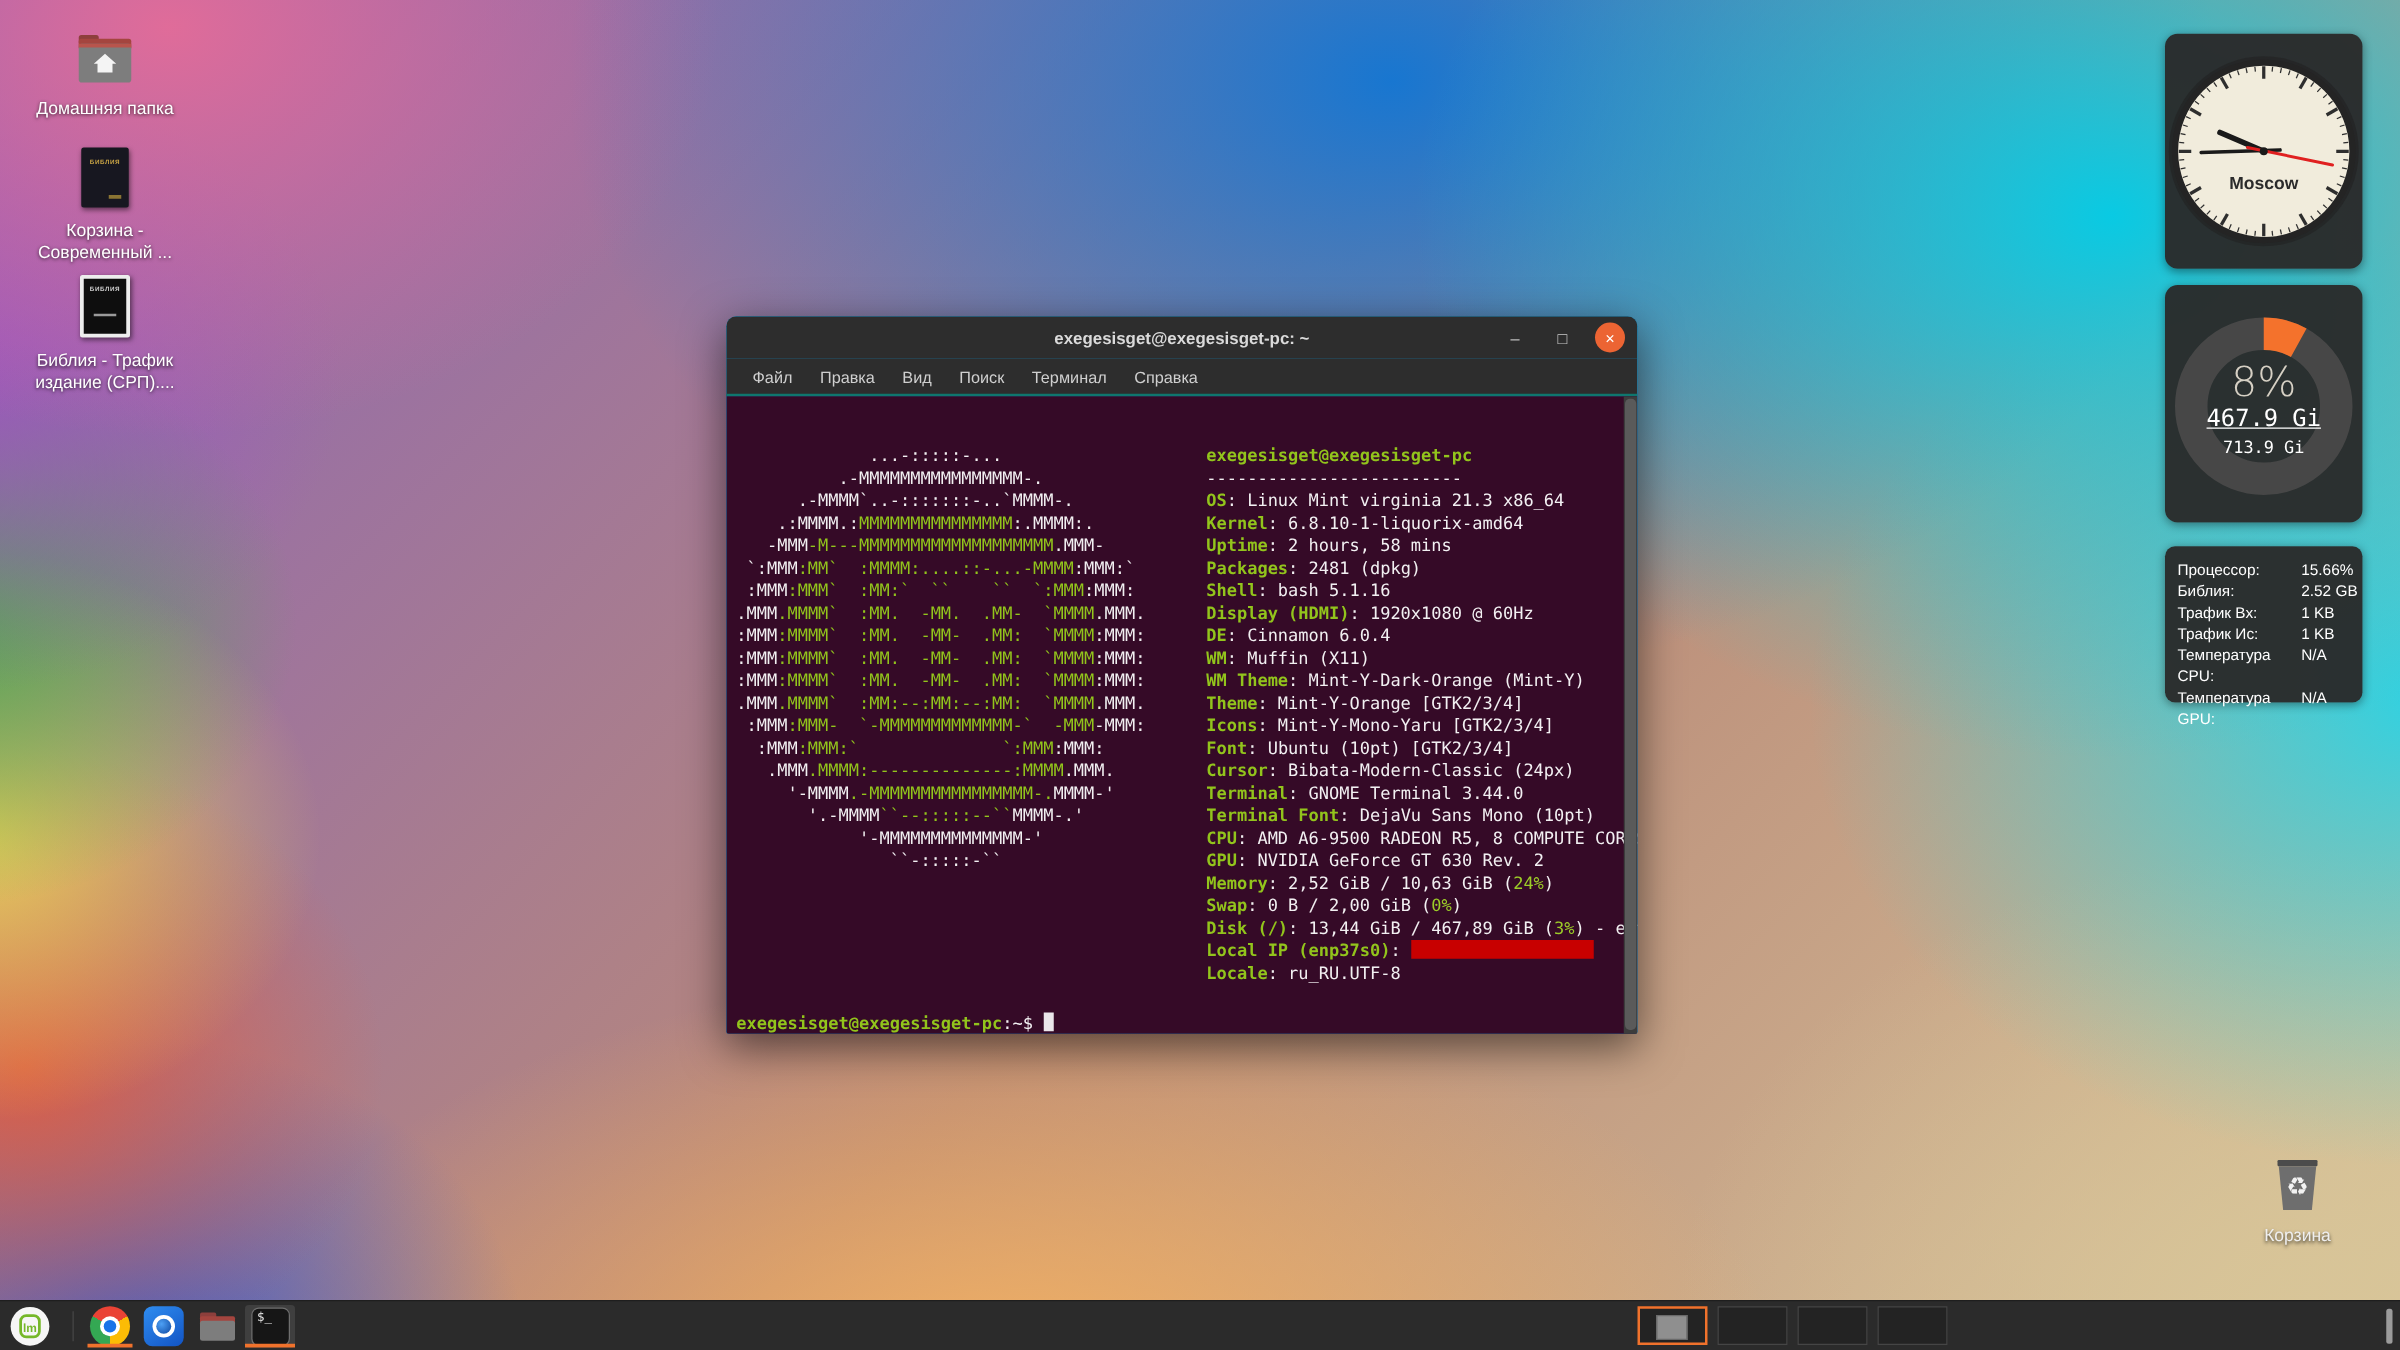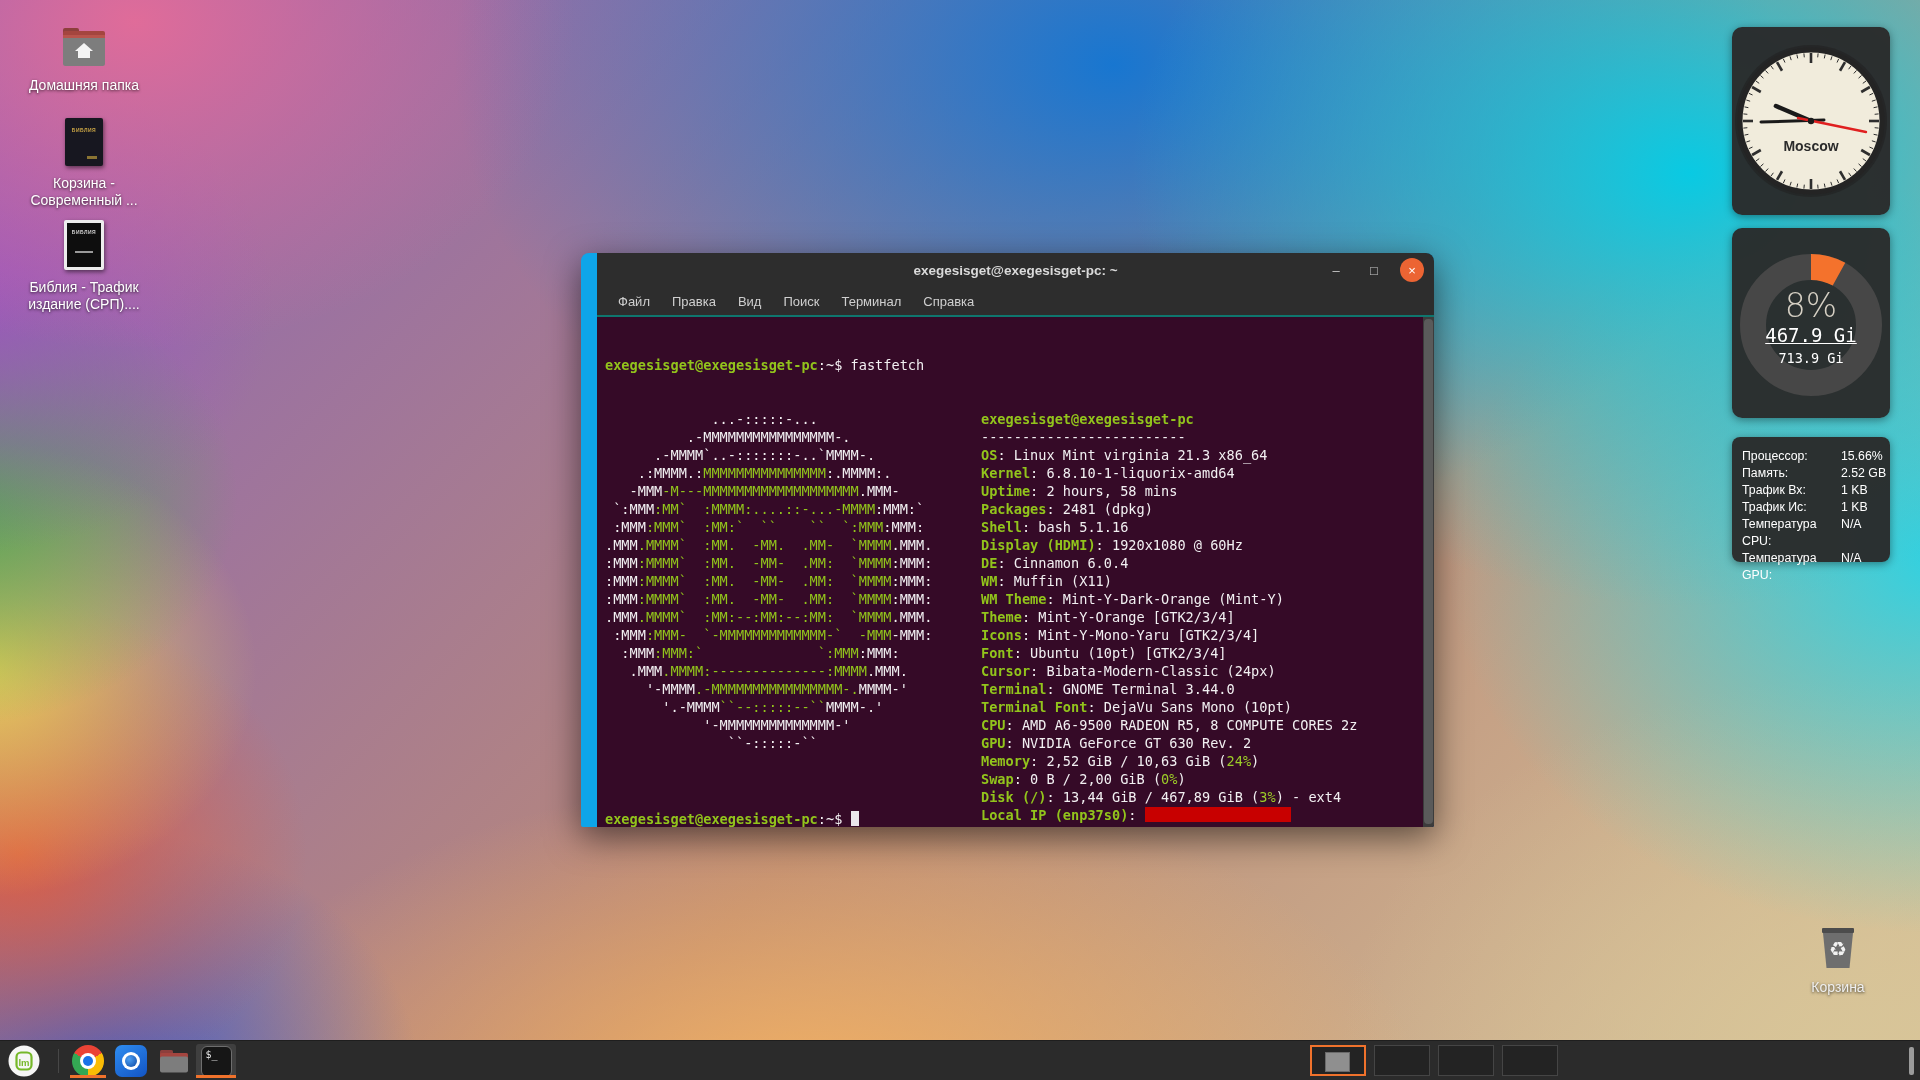--- a/index.html
+++ b/index.html
@@ -29,23 +29,23 @@
              border-radius:2px;box-shadow:1px 2px 4px rgba(0,0,0,.5);position:relative;}
   .bookcover .bt{position:absolute;top:9px;left:0;right:0;color:#c9a445;
                  font-size:5px;letter-spacing:.5px;font-weight:bold;}
   .bookcover .bm{position:absolute;bottom:7px;right:6px;width:10px;height:3px;background:#8a7433;}
   .bookcover.bordered{background:#0e0e0e;border:3px solid #ededed;width:34px;height:44px;}
   .bookcover.bordered .bt{color:#cfcfcf;top:6px;}
   .bookcover.bordered .bm{background:#9a9a9a;left:8px;right:8px;width:auto;height:2px;bottom:14px;}
   #trash-item{position:absolute;left:1806px;top:924px;width:64px;text-align:center;}
   #trash-item .dlabel{color:#efefef;}
   
-  #term-window{position:absolute;left:581px;top:253px;width:837px;height:574px;
+  #term-window{position:absolute;left:581px;top:253px;width:729px;height:574px;
                border-radius:8px 8px 2px 2px;box-shadow:0 10px 34px rgba(0,0,0,.55);
-               overflow:hidden;background:#0ea5e9;padding-left:16px;}
+               overflow:hidden;background:#0ea5e9;}
   #titlebar{height:34px;background:#2d2d2d;display:flex;align-items:center;position:relative;}
   #title-text{position:absolute;left:0;right:0;text-align:center;color:#dadada;
               font-weight:bold;font-size:13.5px;}
   #win-controls{position:absolute;right:10px;top:0;height:34px;display:flex;align-items:center;gap:14px;}
   .wbtn{width:24px;height:24px;display:flex;align-items:center;justify-content:center;
         color:#c8c8c8;font-size:13px;}
   #btn-close{background:#ec6433;border-radius:50%;color:#fff;font-size:13px;}
   #menubar{height:28px;background:#2d2d2d;display:flex;align-items:center;padding-left:10px;
            border-bottom:2px solid #0f766e;}
   .menu-item{color:#cfcfcf;font-size:13px;padding:0 11px;}
@@ -182,21 +182,20 @@
     </div>
     <div id="menubar">
         <span class="menu-item">Файл</span>
         <span class="menu-item">Правка</span>
         <span class="menu-item">Вид</span>
         <span class="menu-item">Поиск</span>
         <span class="menu-item">Терминал</span>
         <span class="menu-item">Справка</span>
       </div>
     <div id="term-content">
-      <div class="tline"><span class="c-gb">exegesisget@exegesisget-pc</span><span class="c-w">:~$</span><span class="c-w"> </span><span class="c-w">fastfetch</span></div>
       <div id="fetch-block">
         <div id="fetch-art"><div class="tline"><span class="c-w">             ...-:::::-...</span></div><div class="tline"><span class="c-w">          .-MMMMMMMMMMMMMMMM-.</span></div><div class="tline"><span class="c-w">      .-MMMM`..-:::::::-..`MMMM-.</span></div><div class="tline"><span class="c-w">    .:MMMM.:</span><span class="c-g">MMMMMMMMMMMMMMM</span><span class="c-w">:.MMMM:.</span></div><div class="tline"><span class="c-w">   -MMM</span><span class="c-g">-M---MMMMMMMMMMMMMMMMMMM</span><span class="c-w">.MMM-</span></div><div class="tline"><span class="c-w"> `:MMM</span><span class="c-g">:MM`  :MMMM:....::-...-MMMM</span><span class="c-w">:MMM:`</span></div><div class="tline"><span class="c-w"> :MMM</span><span class="c-g">:MMM`  :MM:`  ``    ``  `:MMM</span><span class="c-w">:MMM:</span></div><div class="tline"><span class="c-w">.MMM</span><span class="c-g">.MMMM`  :MM.  -MM.  .MM-  `MMMM</span><span class="c-w">.MMM.</span></div><div class="tline"><span class="c-w">:MMM</span><span class="c-g">:MMMM`  :MM.  -MM-  .MM:  `MMMM</span><span class="c-w">:MMM:</span></div><div class="tline"><span class="c-w">:MMM</span><span class="c-g">:MMMM`  :MM.  -MM-  .MM:  `MMMM</span><span class="c-w">:MMM:</span></div><div class="tline"><span class="c-w">:MMM</span><span class="c-g">:MMMM`  :MM.  -MM-  .MM:  `MMMM</span><span class="c-w">:MMM:</span></div><div class="tline"><span class="c-w">.MMM</span><span class="c-g">.MMMM`  :MM:--:MM:--:MM:  `MMMM</span><span class="c-w">.MMM.</span></div><div class="tline"><span class="c-w"> :MMM</span><span class="c-g">:MMM-  `-MMMMMMMMMMMMM-`  -MMM</span><span class="c-w">-MMM:</span></div><div class="tline"><span class="c-w">  :MMM</span><span class="c-g">:MMM:`</span><span class="c-w">              </span><span class="c-g">`:MMM</span><span class="c-w">:MMM:</span></div><div class="tline"><span class="c-w">   .MMM</span><span class="c-g">.MMMM:--------------:MMMM</span><span class="c-w">.MMM.</span></div><div class="tline"><span class="c-w">     '-MMMM</span><span class="c-g">.-MMMMMMMMMMMMMMMM-.</span><span class="c-w">MMMM-'</span></div><div class="tline"><span class="c-w">       '.-MMMM</span><span class="c-g">``--:::::--``</span><span class="c-w">MMMM-.'</span></div><div class="tline"><span class="c-w">            '-MMMMMMMMMMMMMM-'</span></div><div class="tline"><span class="c-w">               ``-:::::-``</span></div></div>
         <div id="fetch-info"><div class="tline"><span class="c-gb">exegesisget@exegesisget-pc</span></div><div class="tline"><span class="c-w">-------------------------</span></div><div class="tline"><span class="c-gb">OS</span><span class="c-w">: Linux Mint virginia 21.3 x86_64</span></div><div class="tline"><span class="c-gb">Kernel</span><span class="c-w">: 6.8.10-1-liquorix-amd64</span></div><div class="tline"><span class="c-gb">Uptime</span><span class="c-w">: 2 hours, 58 mins</span></div><div class="tline"><span class="c-gb">Packages</span><span class="c-w">: 2481 (dpkg)</span></div><div class="tline"><span class="c-gb">Shell</span><span class="c-w">: bash 5.1.16</span></div><div class="tline"><span class="c-gb">Display (HDMI)</span><span class="c-w">: 1920x1080 @ 60Hz</span></div><div class="tline"><span class="c-gb">DE</span><span class="c-w">: Cinnamon 6.0.4</span></div><div class="tline"><span class="c-gb">WM</span><span class="c-w">: Muffin (X11)</span></div><div class="tline"><span class="c-gb">WM Theme</span><span class="c-w">: Mint-Y-Dark-Orange (Mint-Y)</span></div><div class="tline"><span class="c-gb">Theme</span><span class="c-w">: Mint-Y-Orange [GTK2/3/4]</span></div><div class="tline"><span class="c-gb">Icons</span><span class="c-w">: Mint-Y-Mono-Yaru [GTK2/3/4]</span></div><div class="tline"><span class="c-gb">Font</span><span class="c-w">: Ubuntu (10pt) [GTK2/3/4]</span></div><div class="tline"><span class="c-gb">Cursor</span><span class="c-w">: Bibata-Modern-Classic (24px)</span></div><div class="tline"><span class="c-gb">Terminal</span><span class="c-w">: GNOME Terminal 3.44.0</span></div><div class="tline"><span class="c-gb">Terminal Font</span><span class="c-w">: DejaVu Sans Mono (10pt)</span></div><div class="tline"><span class="c-gb">CPU</span><span class="c-w">: AMD A6-9500 RADEON R5, 8 COMPUTE CORES 2z</span></div><div class="tline"><span class="c-gb">GPU</span><span class="c-w">: NVIDIA GeForce GT 630 Rev. 2</span></div><div class="tline"><span class="c-gb">Memory</span><span class="c-w">: 2,52 GiB / 10,63 GiB (</span><span class="c-g2">24%</span><span class="c-w">)</span></div><div class="tline"><span class="c-gb">Swap</span><span class="c-w">: 0 B / 2,00 GiB (</span><span class="c-g2">0%</span><span class="c-w">)</span></div><div class="tline"><span class="c-gb">Disk (/)</span><span class="c-w">: 13,44 GiB / 467,89 GiB (</span><span class="c-g2">3%</span><span class="c-w">) - ext4</span></div><div class="tline"><span class="c-gb">Local IP (enp37s0)</span><span class="c-w">: </span><span class="redbar"></span></div><div class="tline"><span class="c-gb">Locale</span><span class="c-w">: ru_RU.UTF-8</span></div></div>
       </div>
       <div class="promptline"><span class="c-gb">exegesisget@exegesisget-pc</span><span class="c-w">:~$</span><span class="cursor"></span></div>
       <div id="scrollbar"><div id="scroll-thumb"></div></div>
     </div>
   </div>
 
   <div class="desklet" id="desklet-clock">
@@ -284,21 +283,21 @@
       <div id="disk-l2">713.9 Gi</div>
     </div>
   </div>
 
   <div class="desklet" id="desklet-sysmon">
       <div class="sm-row">
         <span class="sm-lab">Процессор:</span>
         <span class="sm-val">15.66%</span>
       </div>
       <div class="sm-row">
-        <span class="sm-lab">Память:</span>
+        <span class="sm-lab">Библия:</span>
         <span class="sm-val">2.52 GB</span>
       </div>
       <div class="sm-row">
         <span class="sm-lab">Трафик Вх:</span>
         <span class="sm-val">1 KB</span>
       </div>
       <div class="sm-row">
         <span class="sm-lab">Трафик Ис:</span>
         <span class="sm-val">1 KB</span>
       </div>

